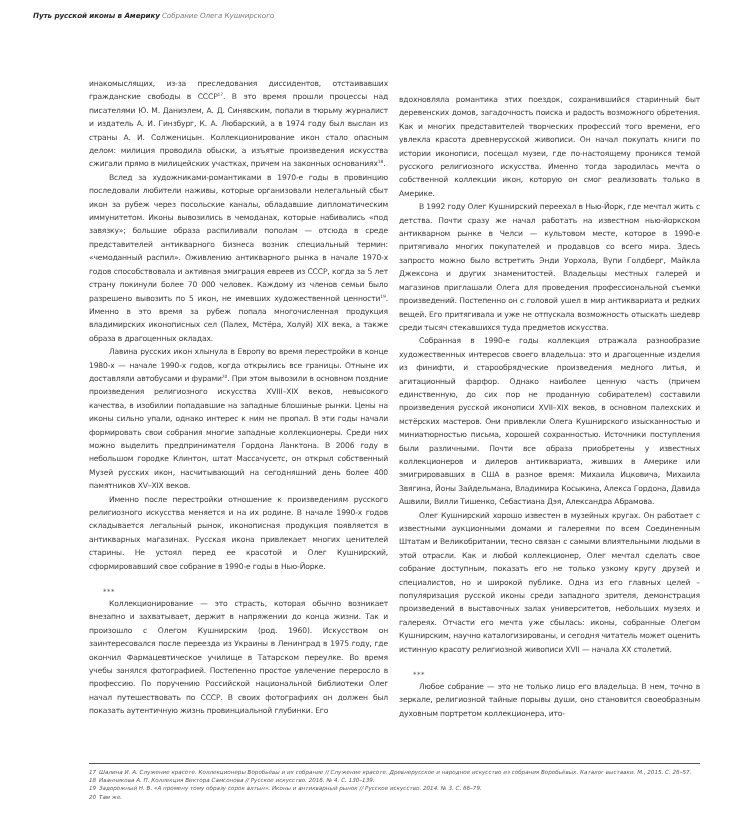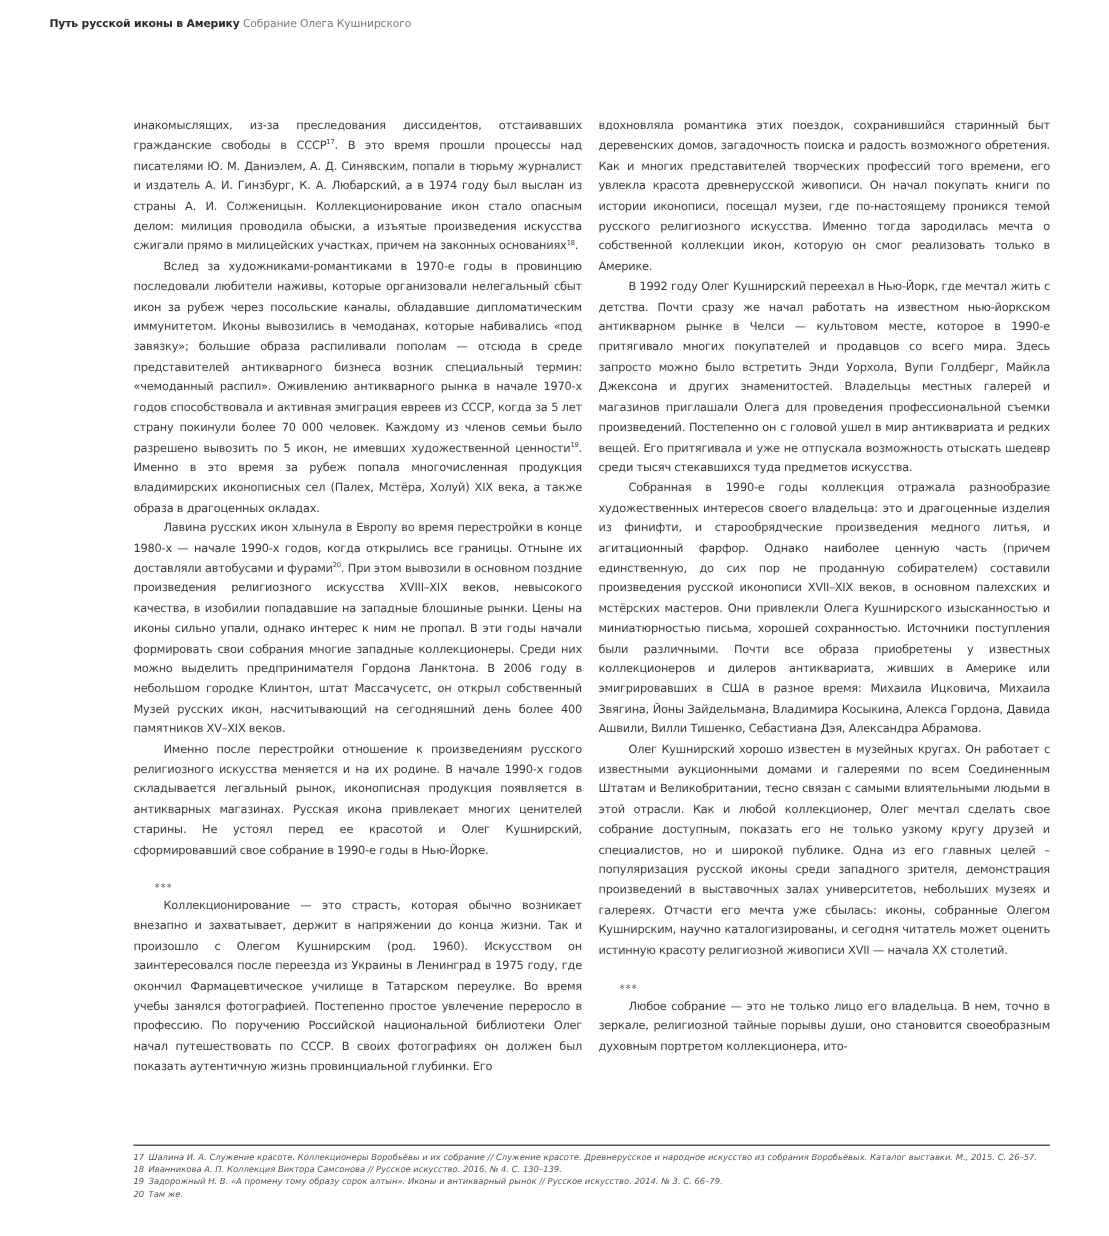--- a/index.html
+++ b/index.html
@@ -1,22 +1,22 @@
 <!DOCTYPE html>
 <html><head>
 <meta charset="utf-8">
 <style>
   html, body { margin: 0; padding: 0; background: #ffffff; }
   body { width: 739px; height: 824px; position: relative; overflow: hidden; font-family: "DejaVu Sans", sans-serif; color: #3a3a3a; }
-  .running-head { position: absolute; left: 33px; top: 11px; font-size: 7.2px; letter-spacing: -0.1px; white-space: nowrap; }
+  .running-head { position: absolute; left: 33px; top: 11px; font-size: 7.2px; font-style: italic; letter-spacing: -0.1px; white-space: nowrap; }
   .running-head .rh-title { font-weight: bold; color: #2a2a2a; }
   .running-head .rh-sub { color: #7a7a7a; }
   .col { position: absolute; top: 77px; width: 299px; font-size: 7.6px; line-height: 13.4px; text-align: justify; color: #3b3b3b; letter-spacing: -0.15px; }
   .col-left { left: 89px; }
-  .col-right { left: 399px; width: 301px; }
+  .col-right { left: 399px; width: 301px; margin-top: 16px; }
   .col p { margin: 0; text-indent: 0; }
   .col p.indent { text-indent: 20px; }
   .col .stars { margin: 14px 0 0 14px; font-size: 7px; letter-spacing: 0.5px; color: #555; line-height: 10px; }
   .col sup { font-size: 4.5px; line-height: 0; vertical-align: 3px; }
   .rule { position: absolute; left: 89px; width: 611px; top: 763px; height: 0; border-top: 1.5px solid #555555; }
   .footnotes { position: absolute; left: 89px; top: 768px; width: 611px; font-size: 5.6px; font-style: italic; line-height: 8.2px; color: #555; }
   .fn { display: flex; }
   .fn .num { width: 10px; flex: none; }
   .fn .txt { flex: 1; }
 </style>

